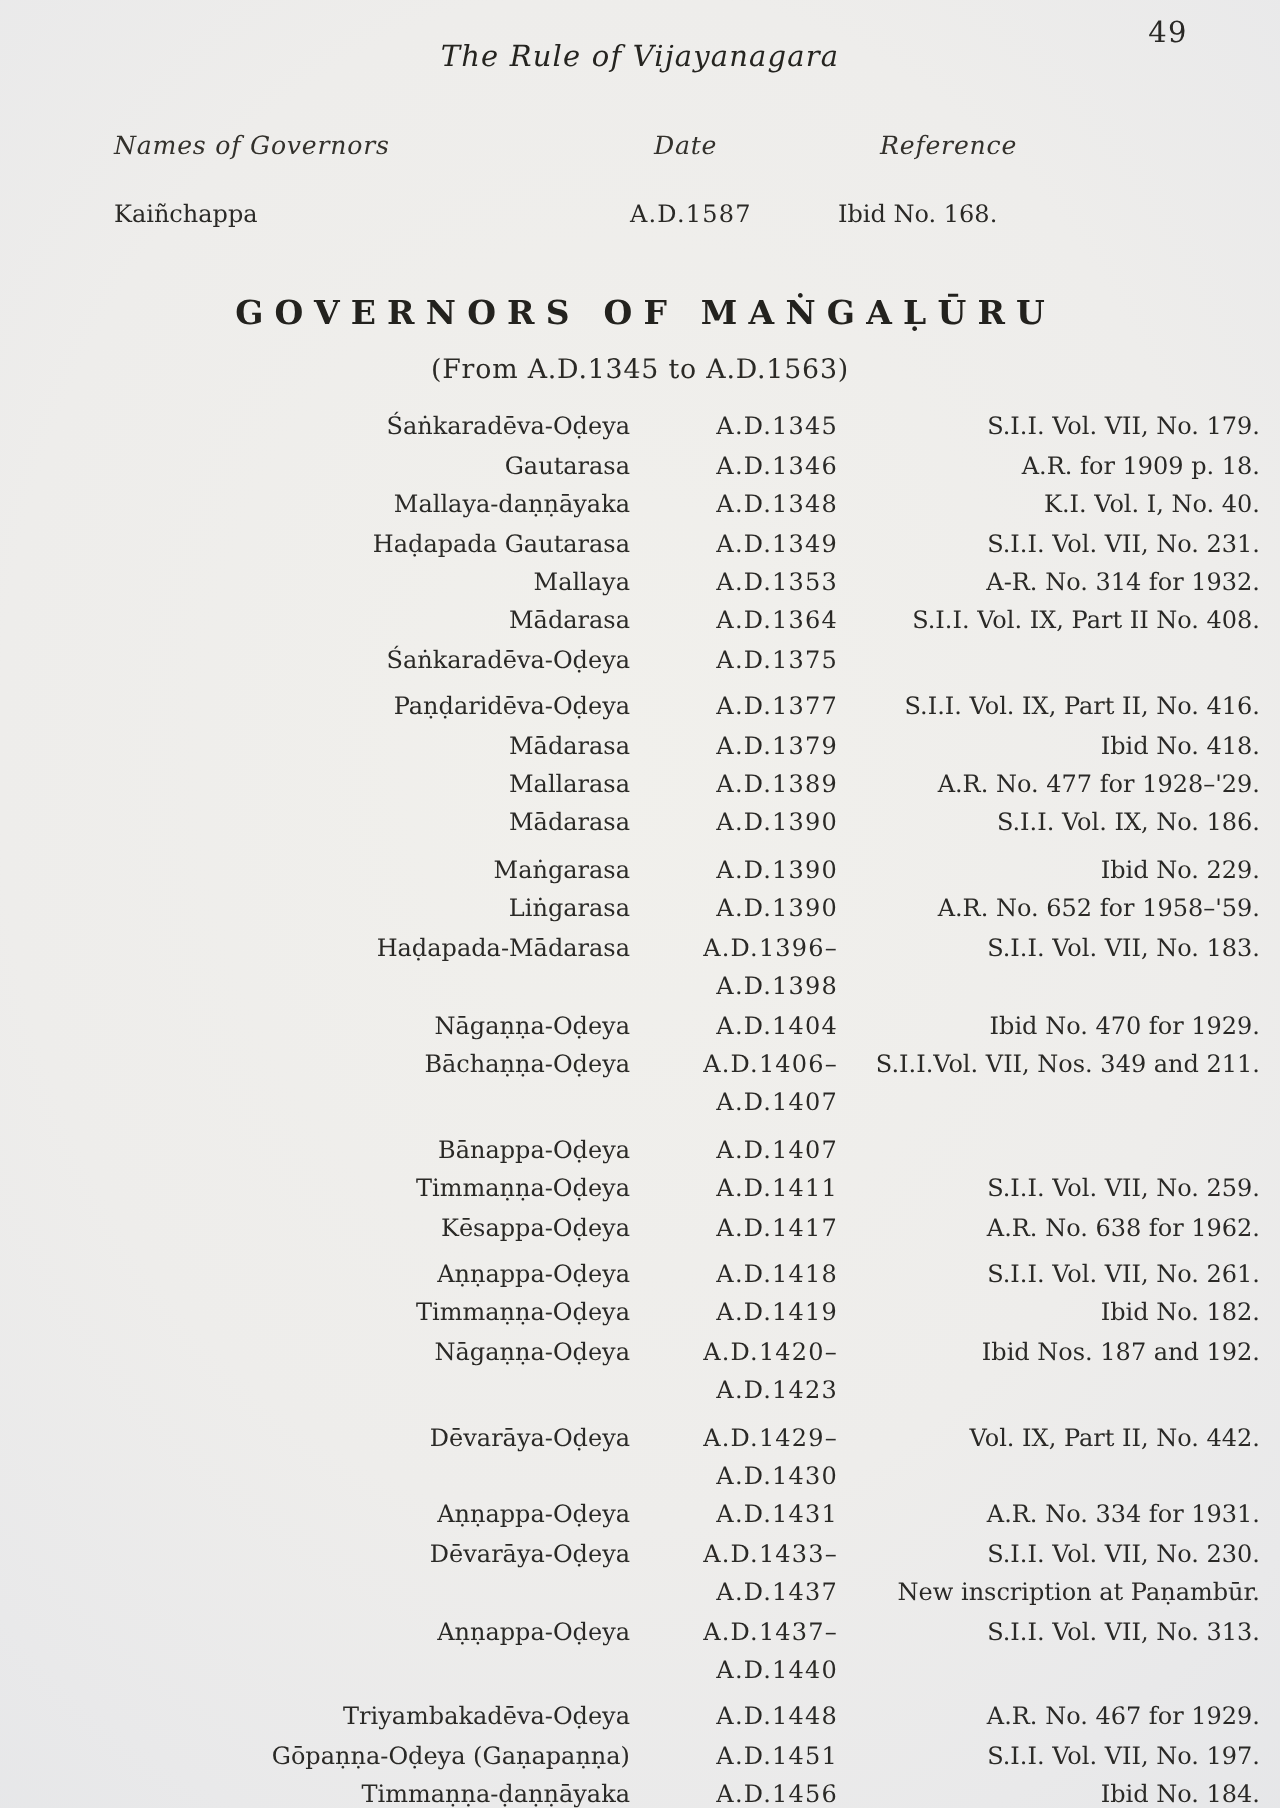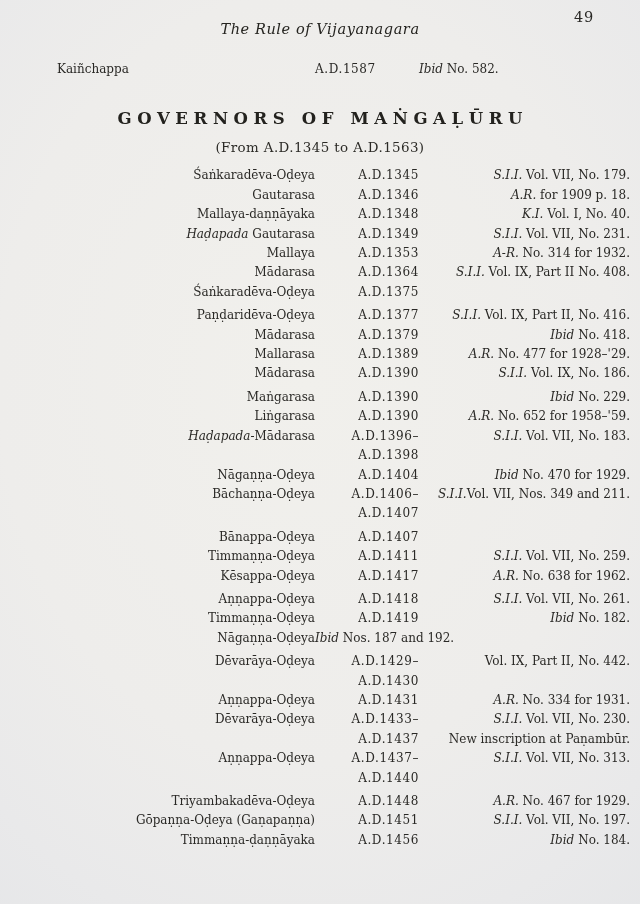--- a/index.html
+++ b/index.html
@@ -43,40 +43,45 @@
     display:grid;
     grid-template-columns:258px 104px 1fr;
     padding-left:57px;padding-right:10px;
     font-size:12px;line-height:19.4px;
   }
   .row.gap{margin-top:4px;}
   .c{white-space:nowrap;}
   .c.date{letter-spacing:0.05em;}
   .c.ref{white-space:normal;}
   .c.ref > div{white-space:nowrap;}
-  .it{font-style:italic;}
+  .it{}
 </style>
 </head>
 <body>
 
 <div class="scan">
   <div class="page-head">
     <div class="running-title">The Rule of Vijayanagara</div>
     <div class="page-number">49</div>
   </div>
 
+  <div class="col-heads">
+    <span class="ch ch-name">Names of Governors</span>
+    <span class="ch ch-date">Date</span>
+    <span class="ch ch-ref">Reference</span>
+  </div>
 
   <div id="intro-rows" class="rows">
       <div class="row">
         <div class="c name"><span>Kaiñchappa</span></div>
         <div class="c date">
           <div>A.D.1587</div>
         </div>
         <div class="c ref">
-          <div><span class="it">Ibid</span><span> No. 582.</span></div>
+          <div><span class="it">Ibid</span><span> No. 168.</span></div>
         </div>
       </div>
     </div>
 
   <h2 class="section-title">GOVERNORS OF MAṄGAḶŪRU</h2>
   <div class="section-subtitle">(From A.D.1345 to A.D.1563)</div>
 
   <div id="governor-rows" class="rows">
       <div class="row">
         <div class="c name"><span>Śaṅkaradēva-Oḍeya</span></div>
@@ -260,20 +265,24 @@
         <div class="c name"><span>Timmaṇṇa-Oḍeya</span></div>
         <div class="c date">
           <div>A.D.1419</div>
         </div>
         <div class="c ref">
           <div><span class="it">Ibid</span><span> No. 182.</span></div>
         </div>
       </div>
       <div class="row">
         <div class="c name"><span>Nāgaṇṇa-Oḍeya</span></div>
+        <div class="c date">
+          <div>A.D.1420–</div>
+          <div>A.D.1423</div>
+        </div>
         <div class="c ref">
           <div><span class="it">Ibid</span><span> Nos. 187 and 192.</span></div>
         </div>
       </div>
       <div class="row gap">
         <div class="c name"><span>Dēvarāya-Oḍeya</span></div>
         <div class="c date">
           <div>A.D.1429–</div>
           <div>A.D.1430</div>
         </div>

